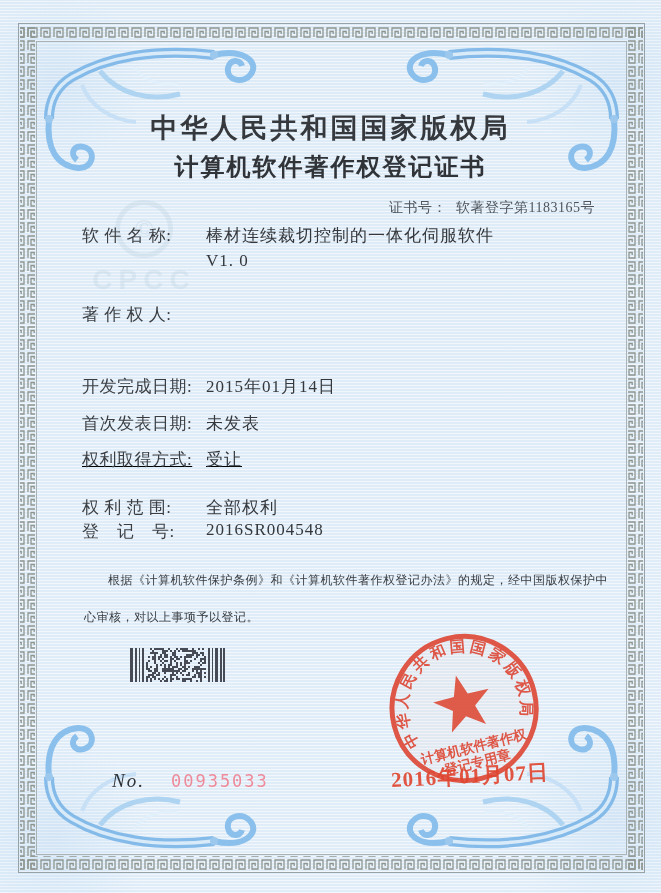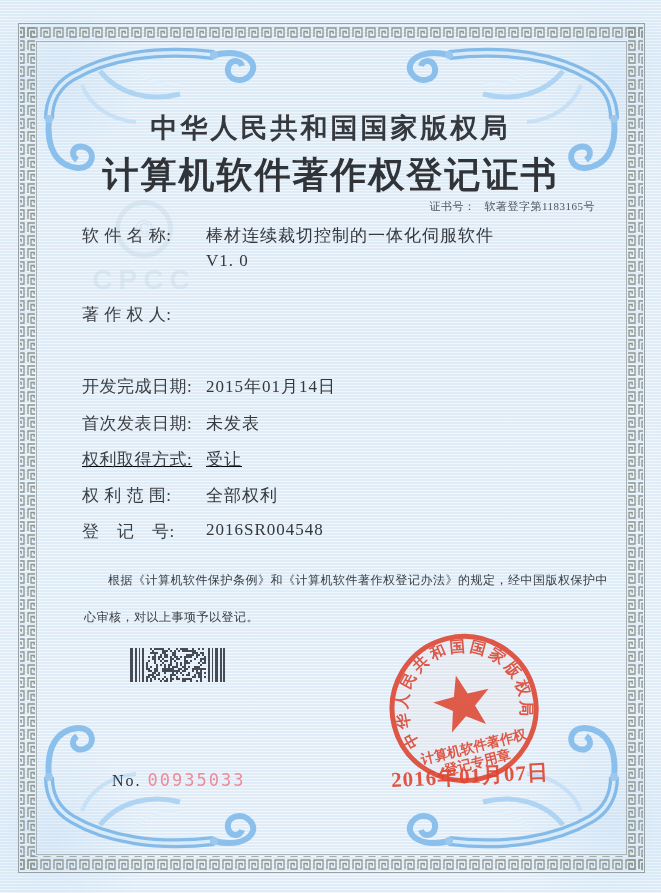--- a/index.html
+++ b/index.html
@@ -36,26 +36,26 @@
     color:rgba(165,188,207,.45);
   }
 
   .issuer-title {
     position:absolute; left:0; top:110px; width:100%; z-index:3;
     text-align:center; font-size:27px; font-weight:bold; letter-spacing:3px;
     color:#35383c;
   }
   .cert-title {
     position:absolute; left:0; top:151px; width:100%; z-index:3;
-    text-align:center; font-size:36px; font-weight:bold; letter-spacing:2px;
+    text-align:center; font-size:24px; font-weight:bold; letter-spacing:2px;
     color:#303338;
   }
   .cert-no {
     position:absolute; right:66px; top:199px; z-index:3;
-    font-size:11px; color:#4d545c; letter-spacing:.5px;
+    font-size:14px; color:#4d545c; letter-spacing:.5px;
   }
   .cert-no .lbl { margin-right:9px; }
 
   .field-row { position:absolute; left:82px; z-index:3; display:flex; align-items:flex-start; }
   .field-label {
     display:inline-block; min-width:118px; font-size:17px; color:#3a3e43;
     letter-spacing:.5px; flex:0 0 auto;
   }
   .field-value { font-size:17px; color:#34383d; letter-spacing:1px; margin-left:6px; }
   .field-value .line2 { display:block; margin-top:4px; letter-spacing:1px; }
@@ -71,21 +71,21 @@
   .seal { position:absolute; left:381px; top:630px; width:172px; height:172px; z-index:4;
           transform:rotate(-14deg); opacity:.92; }
 
   .seal-date {
     position:absolute; left:391px; top:762px; z-index:5;
     font-size:21px; font-weight:bold; color:#e0452f; letter-spacing:1px;
     transform:rotate(-3deg); opacity:.9;
   }
 
   .serial { position:absolute; left:112px; top:770px; z-index:3; display:flex; align-items:baseline; }
-  .serial .no-label { font-size:16px; color:#2f3338; letter-spacing:2px; margin-right:6px; }
+  .serial .no-label { font-size:19px; color:#2f3338; letter-spacing:2px; margin-right:26px;font-style:italic; }
   .serial .no-value {
     font-family:"DejaVu Sans Mono","Liberation Mono",monospace;
     font-size:17px; color:#ee8a99; letter-spacing:2px;
   }
 </style>
 </head>
 <body>
 
 <div class="page">
 
@@ -153,21 +153,21 @@
   <div class="field-row" style="top:412px;">
     <span class="field-label">首次发表日期:</span>
     <span class="field-value">未发表</span>
   </div>
 
   <div class="field-row" style="top:448px;text-decoration:underline;">
     <span class="field-label">权利取得方式:</span>
     <span class="field-value">受让</span>
   </div>
 
-  <div class="field-row" style="top:484px;justify-content:flex-end;">
+  <div class="field-row" style="top:496px;justify-content:flex-end;">
     <span class="field-label">权 利 范 围:</span>
     <span class="field-value">全部权利</span>
   </div>
 
   <div class="field-row" style="top:520px;">
     <span class="field-label">登　记　号:</span>
     <span class="field-value">2016SR004548</span>
   </div>
 
   <p class="statement">根据《计算机软件保护条例》和《计算机软件著作权登记办法》的规定，经中国版权保护中心审核，对以上事项予以登记。</p>

